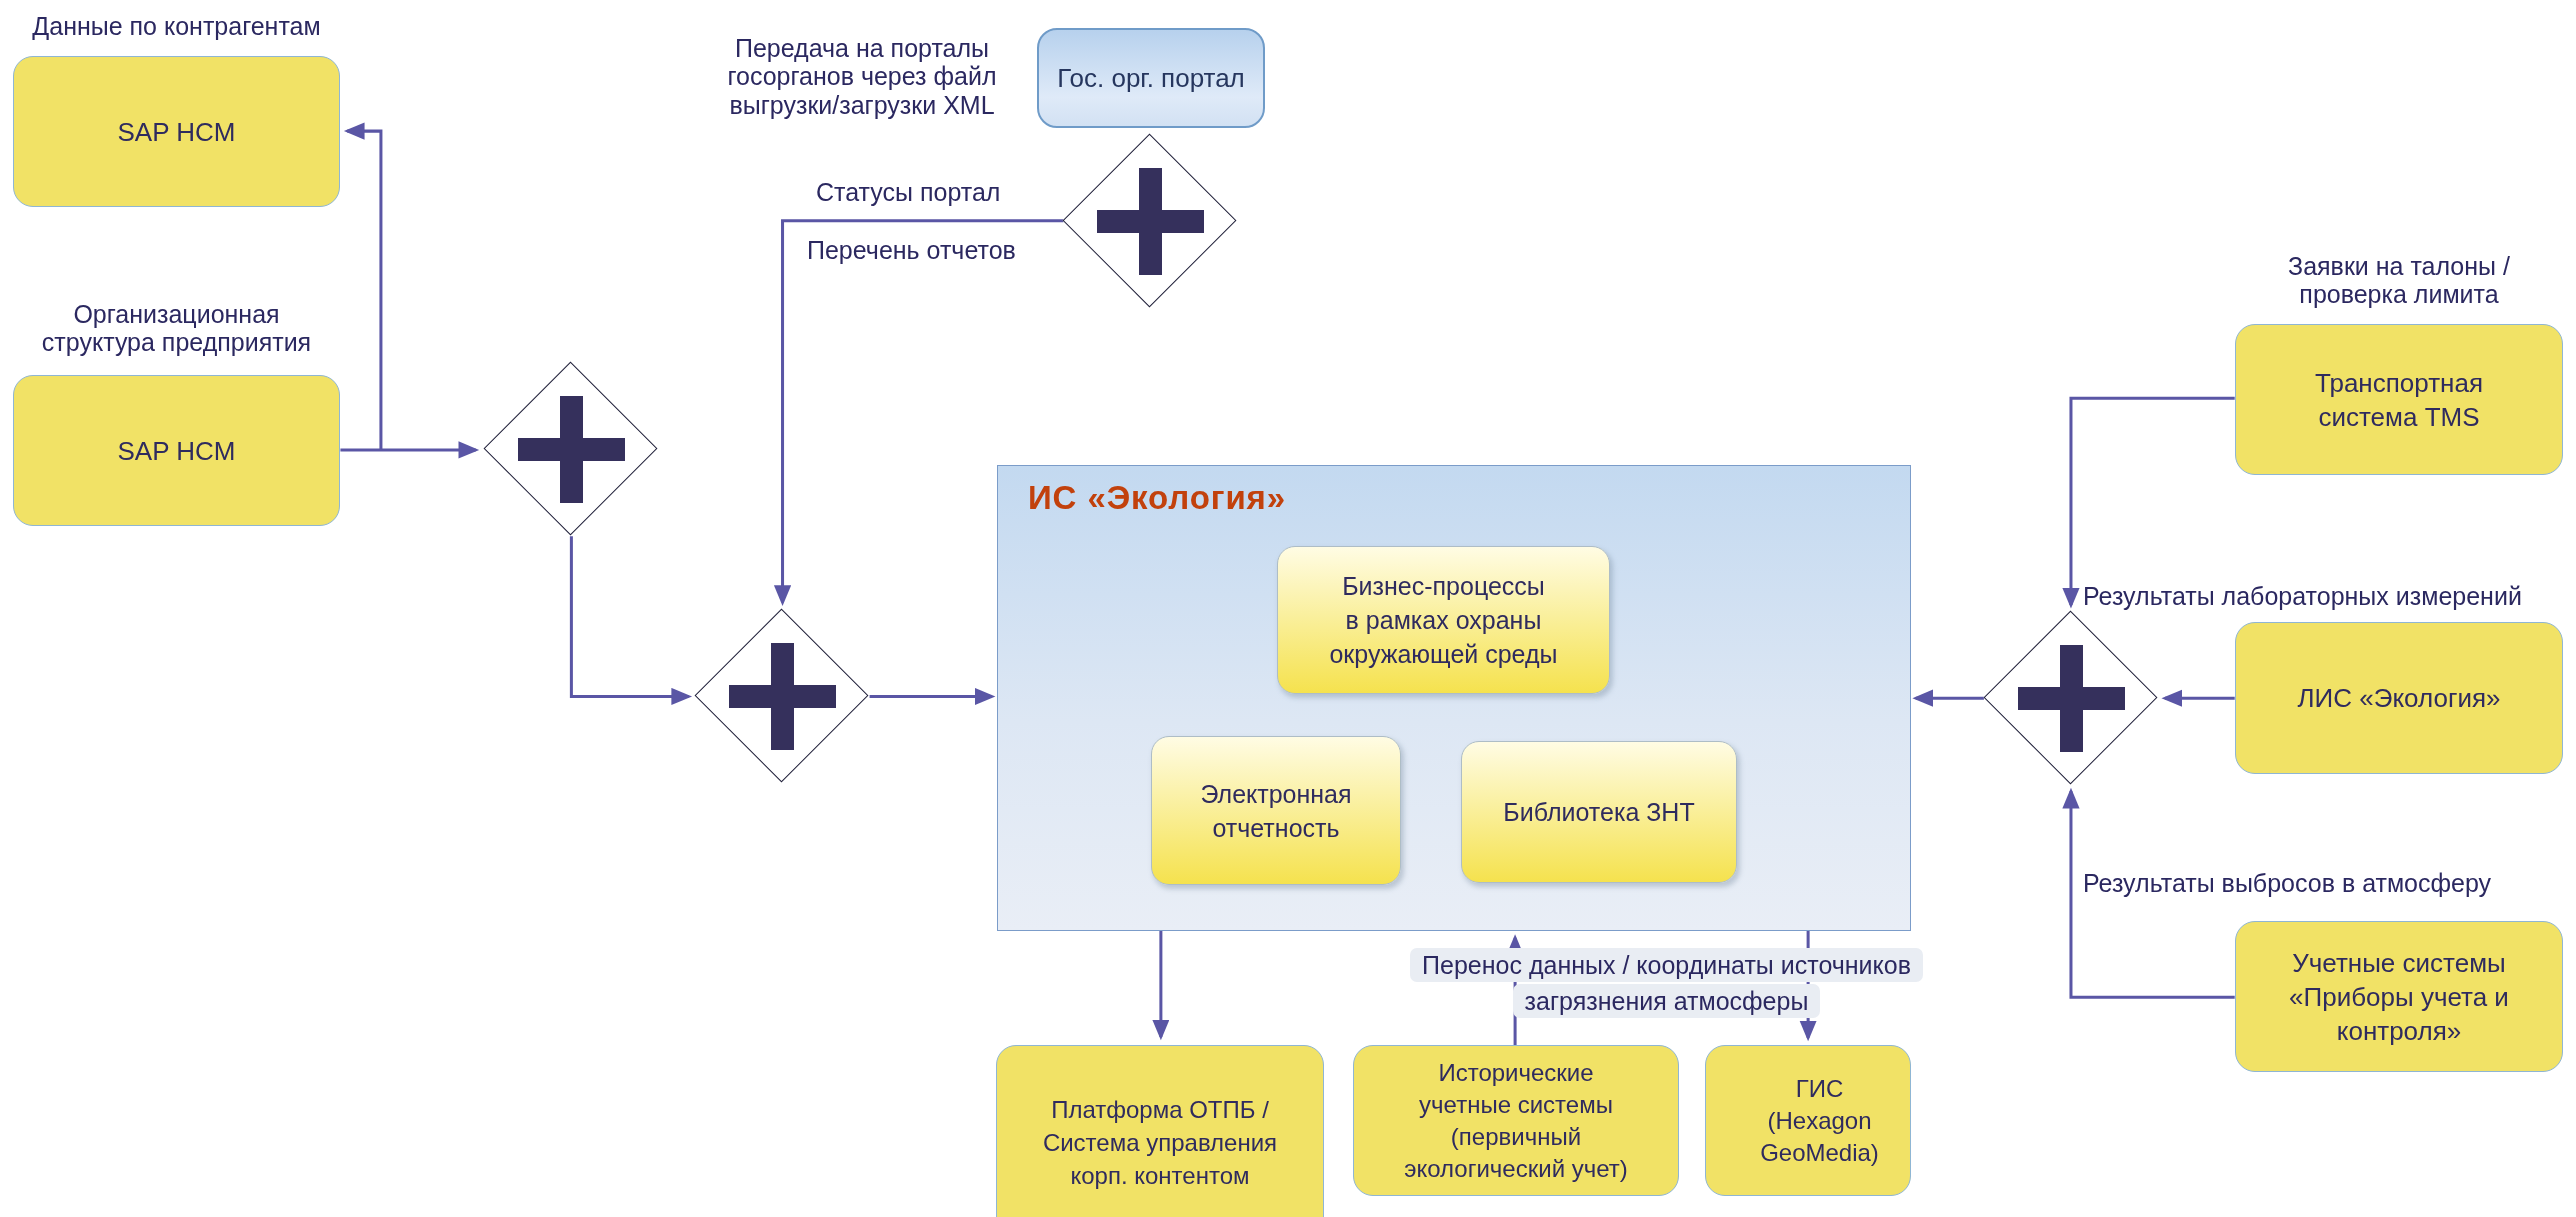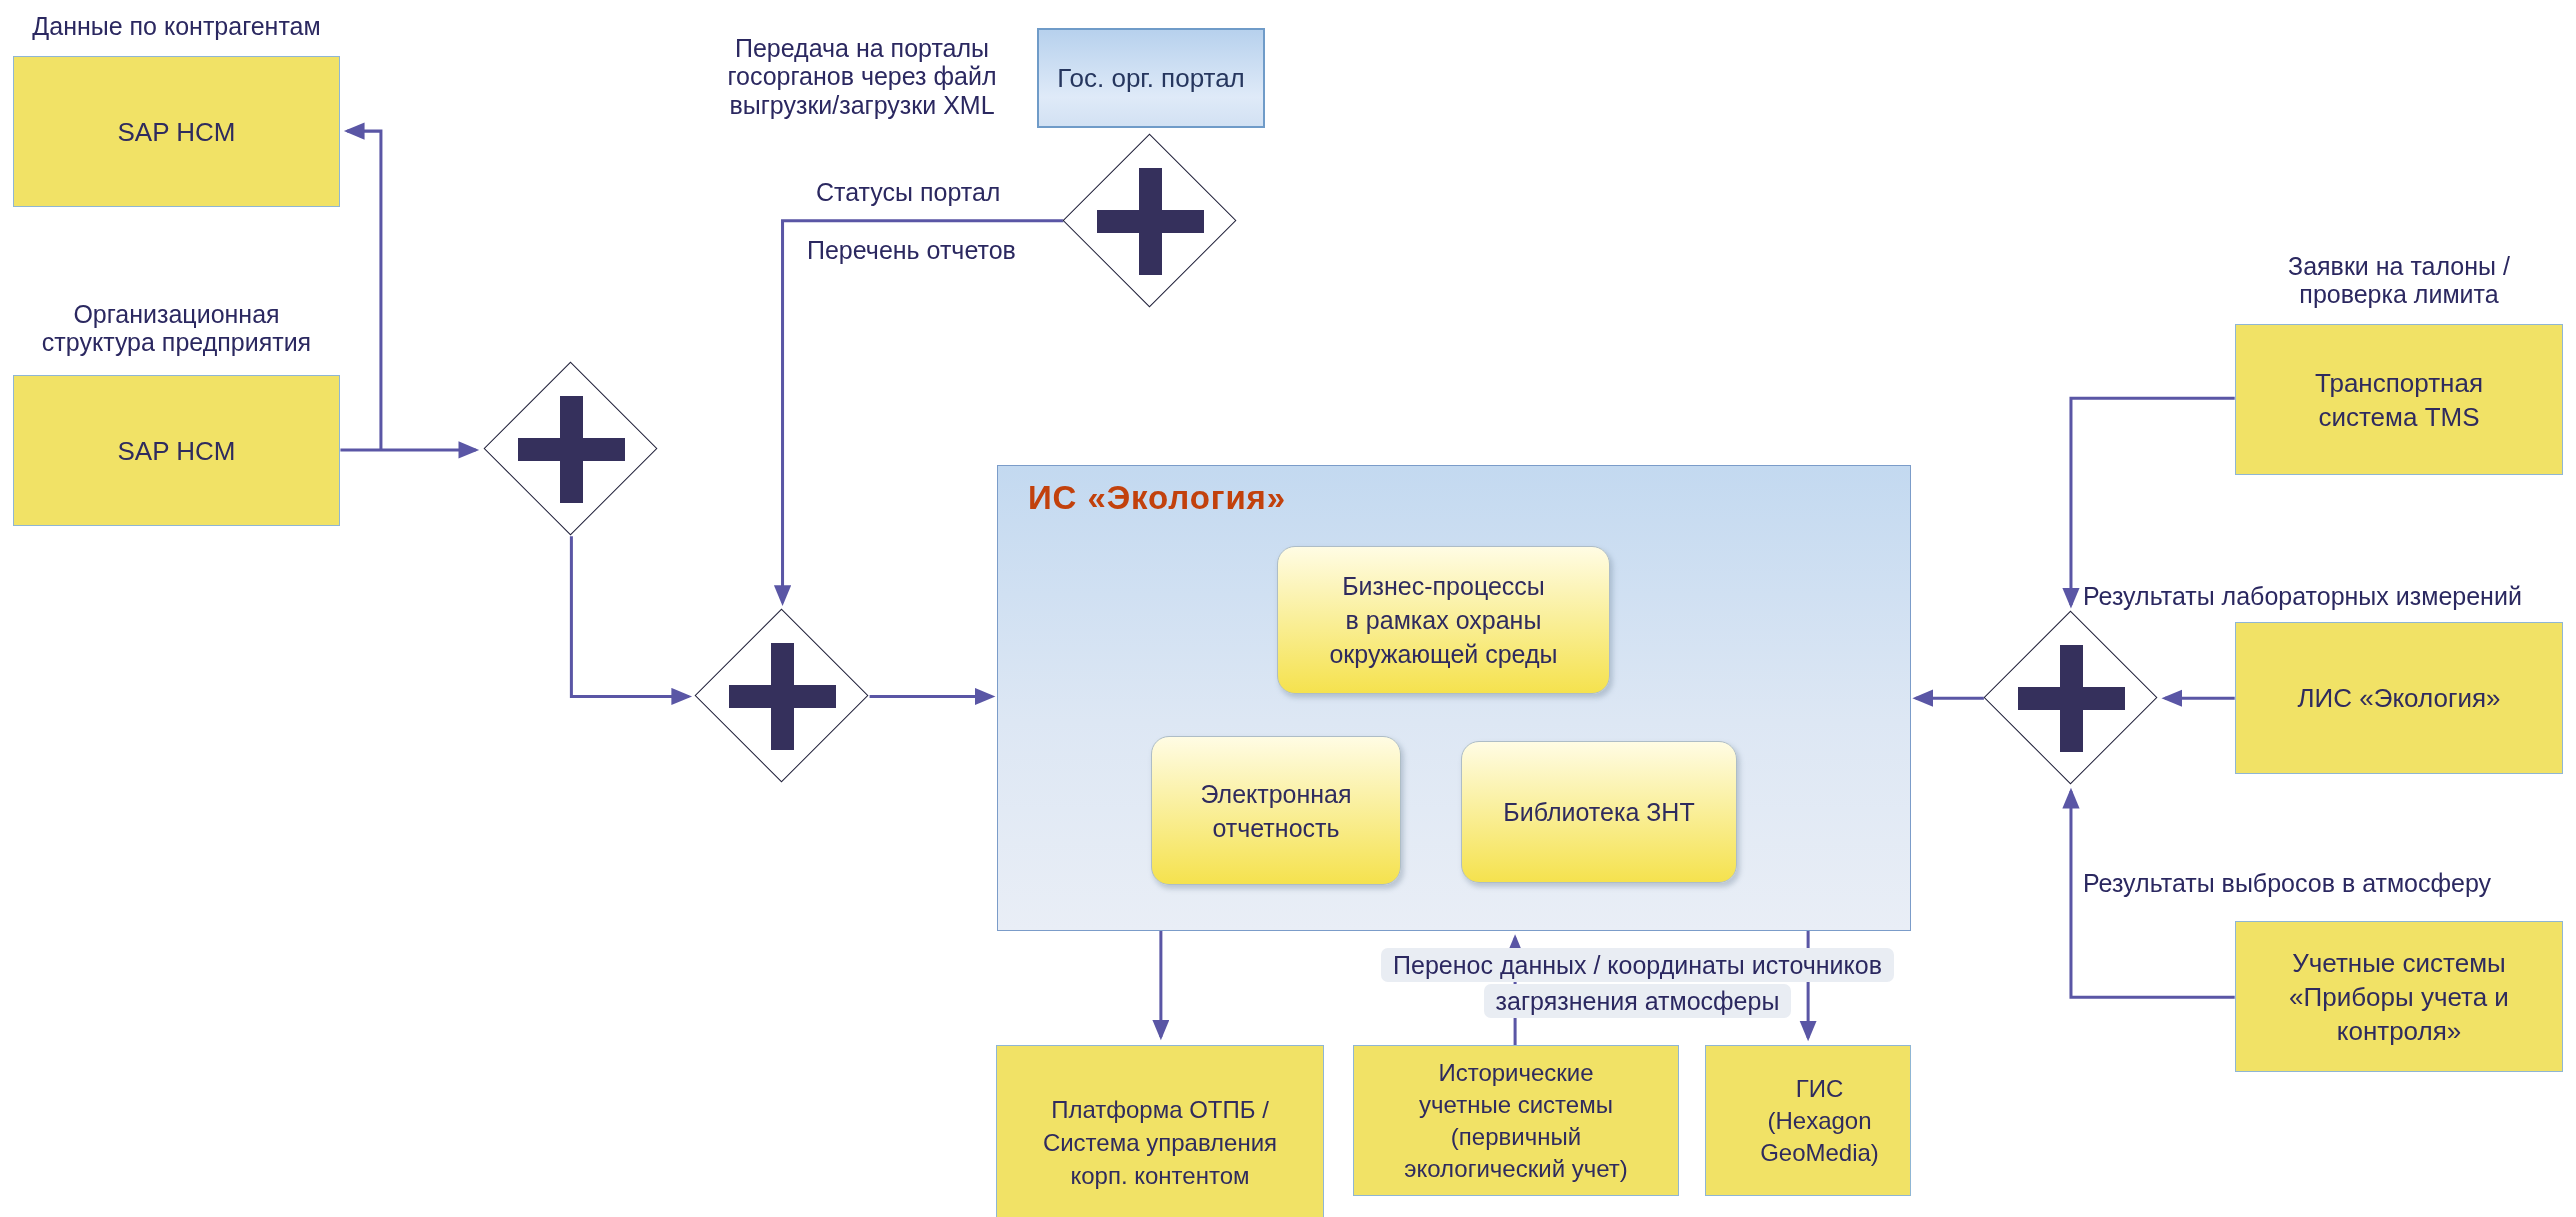--- a/index.html
+++ b/index.html
@@ -12,20 +12,21 @@
   }
   .pre{white-space:pre-line;}
   
   .node{
     position:absolute;
     display:flex;align-items:center;justify-content:center;
     text-align:center;
     font-size:26px;line-height:34px;
     color:#2f2b5e;
     box-sizing:border-box;
+    border-radius:20px;
   }
   .sys{
     background:#f1e266;
     border:1.7px solid #8fb6d4;
   }
   .gov{
     background:linear-gradient(180deg,#b7d1ed 0%,#dfeaf8 70%,#d2e1f3 100%);
     border:2.6px solid #6f9bc8;
     color:#26365e;
   }
@@ -169,21 +170,21 @@
 окружающей среды</span>
 </div>
 <div class="node inner" style="left:1151px;top:736px;width:250px;height:149px;">
   <span class="pre">Электронная
 отчетность</span>
 </div>
 <div class="node inner" style="left:1461px;top:741px;width:276px;height:142px;">
   <span class="pre">Библиотека ЗНТ</span>
 </div>
 
-<div class="lbl" style="left:1293px;top:948px;width:689px;">
+<div class="lbl" style="left:1322px;top:948px;width:689px;">
   <div class="chipwrap">
     <span class="chip">Перенос данных / координаты источников</span>
     <span class="chip">загрязнения атмосферы</span>
   </div>
 </div>
 
 <div class="node sys" style="left:996px;top:1045px;width:328px;height:195px;font-size:24px;line-height:33px;">
   <span class="pre">Платформа ОТПБ /
 Система управления
 корп. контентом</span>

